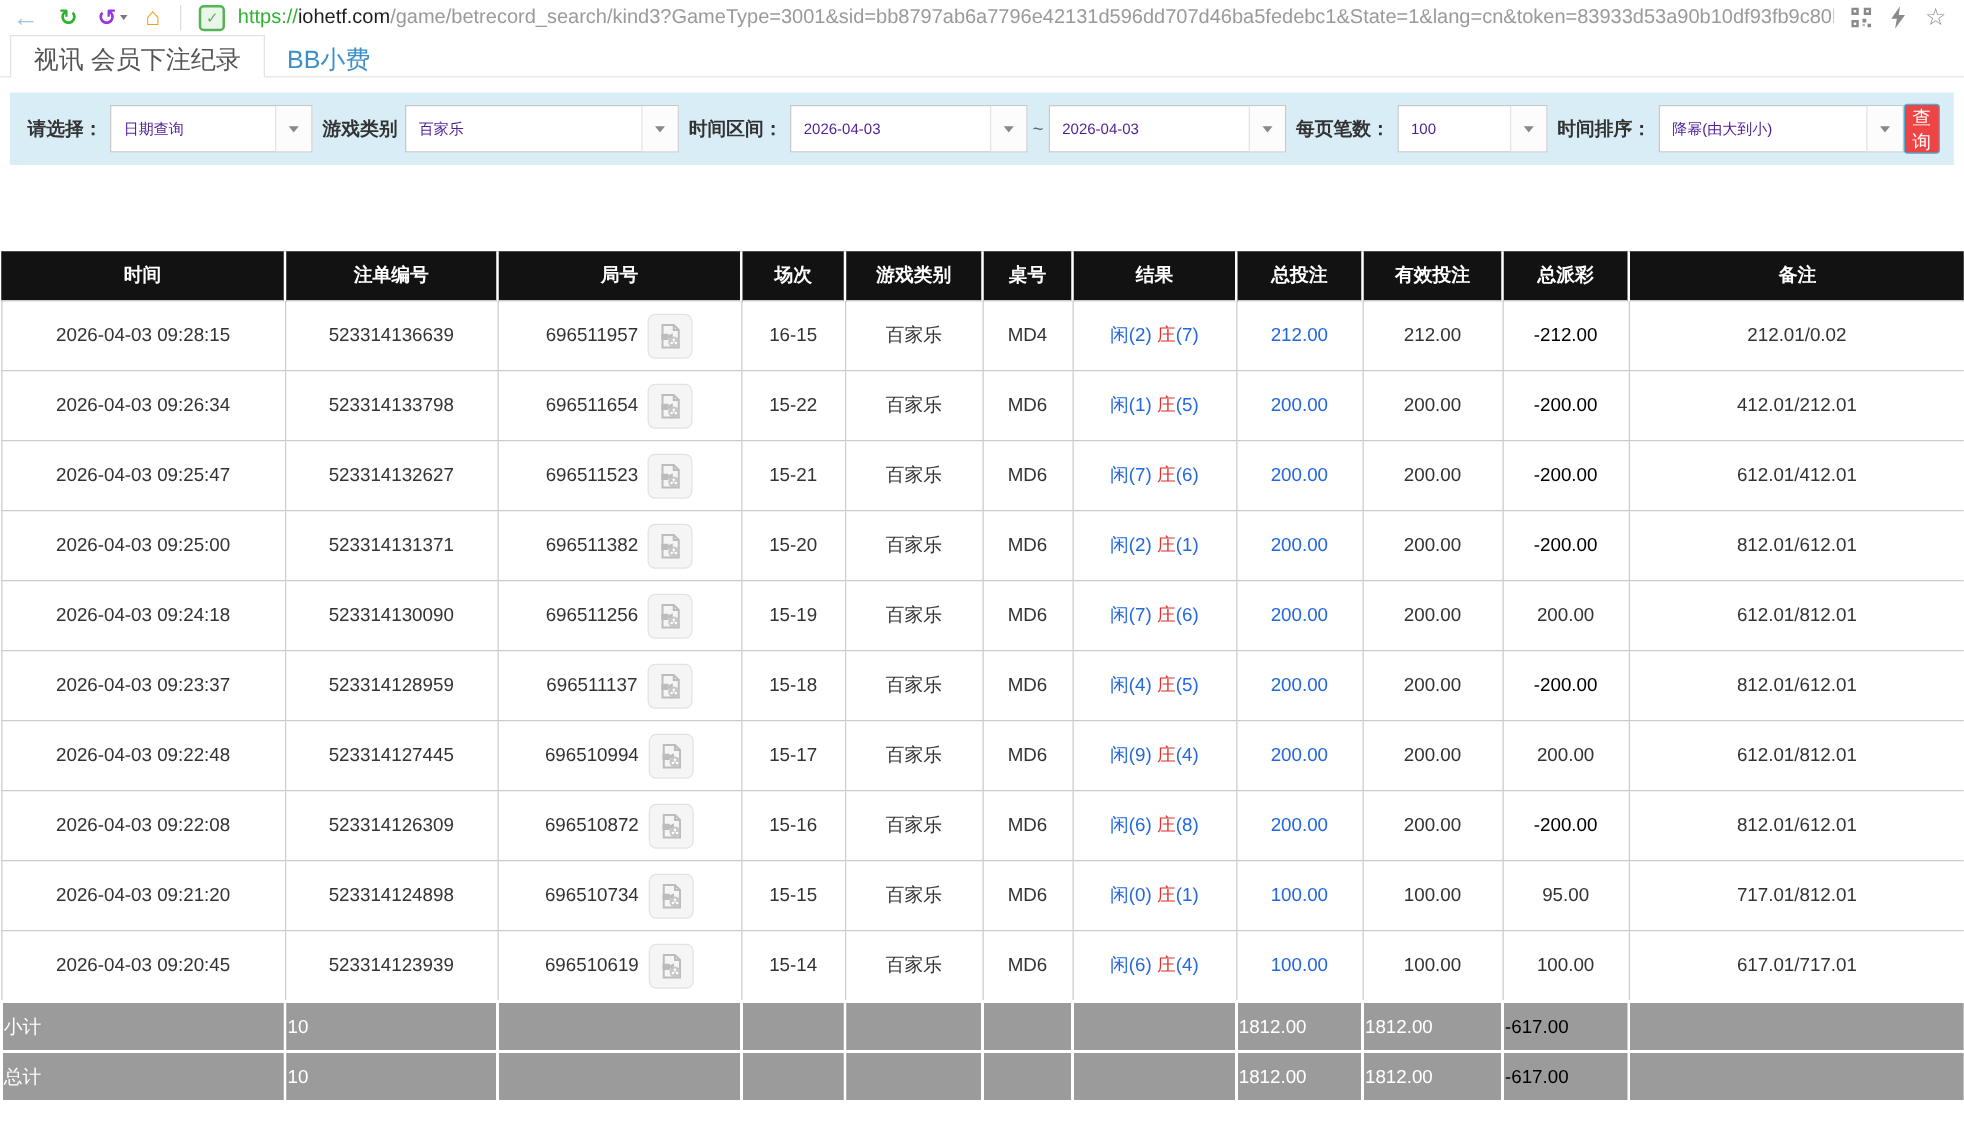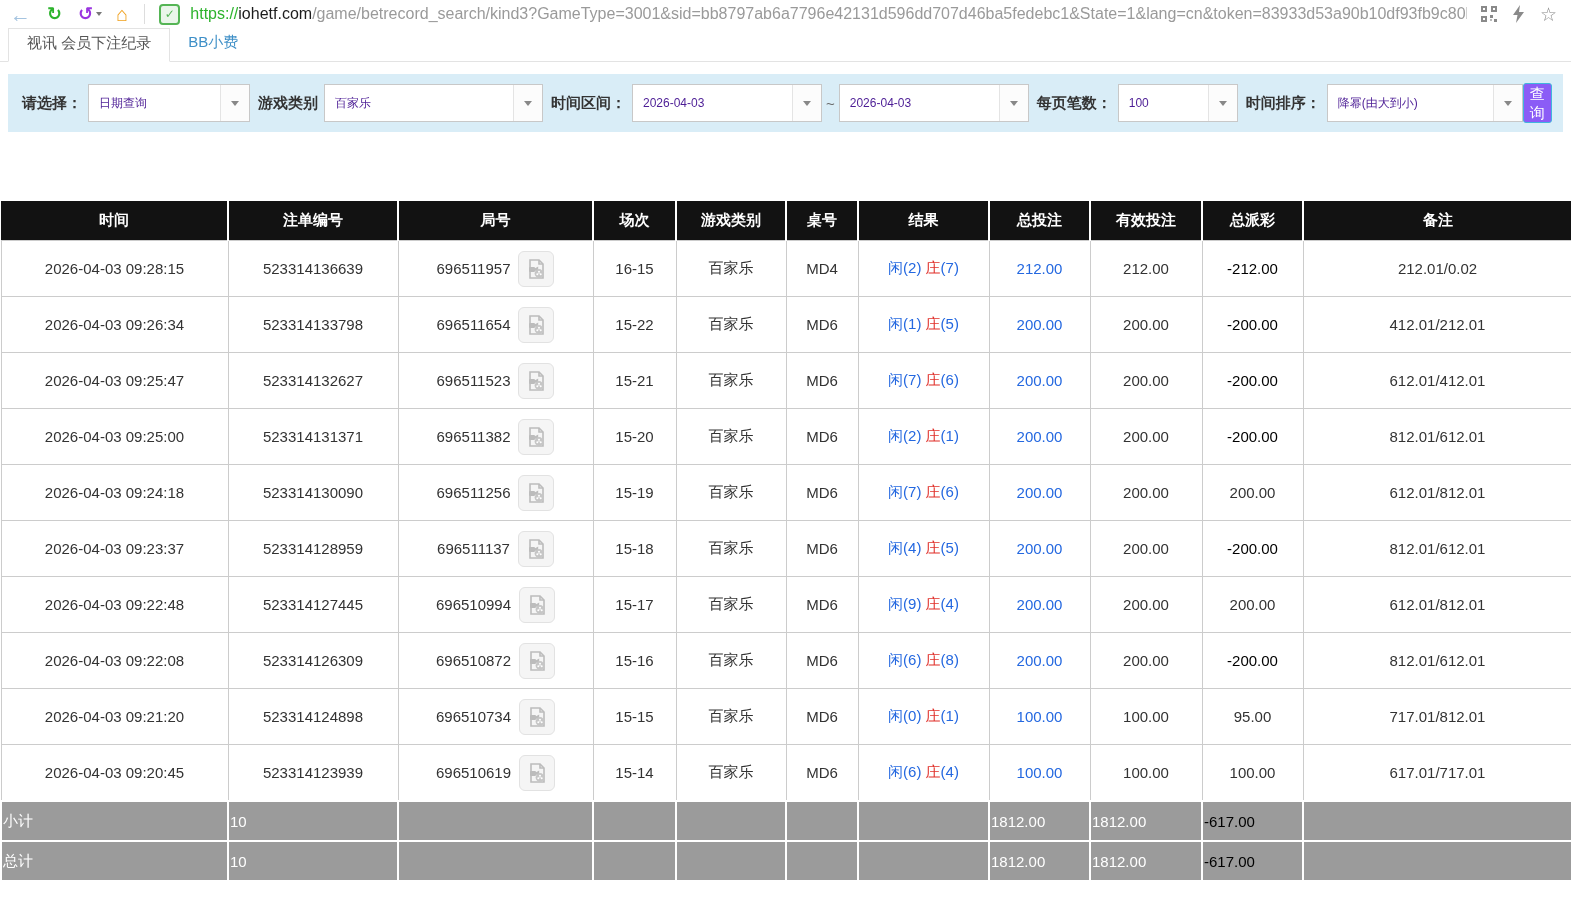--- a/index.html
+++ b/index.html
@@ -20,36 +20,36 @@
   .shield{width:17px;height:17px;border:2px solid #55b555;border-radius:4px;background:#eaf6ea;color:#55b555;
           font-size:12px;font-weight:bold;display:flex;align-items:center;justify-content:center;margin-right:10px;flex:0 0 auto;}
   .url{font-size:16px;white-space:nowrap;overflow:hidden;flex:1;}
   .url .scheme{color:#2db32d;}
   .url .host{color:#1c1c1c;}
   .url .path{color:#9a9a9a;}
   .tool-right{display:flex;align-items:center;gap:15px;padding:0 14px;color:#8a8a8a;}
   .ic-star{font-size:19px;color:#8a8a8a;line-height:1;}
 
   
-  .tabs{height:33px;border-bottom:1px solid #e3e3e3;display:flex;padding-left:8px;font-size:15px;background:#fff;}
+  .tabs{height:33px;border-bottom:1px solid #e3e3e3;display:flex;padding-left:8px;font-size:20px;background:#fff;align-items:flex-end;}
   .tab{padding:5px 18px 0;white-space:nowrap;}
   .tab.active{border:1px solid #e3e3e3;border-bottom:1px solid #fff;color:#555;background:#fff;margin-bottom:-1px;}
   .tab.inactive{color:#3e8fc7;cursor:pointer;}
 
   
   .filterbar{margin:12px 8px 0;background:#d9edf7;height:58px;display:flex;align-items:center;padding:0 12px;font-size:15px;color:#333;}
   .flabel{font-weight:bold;margin:0 6px 0 8px;white-space:nowrap;}
   .flabel.first{margin-left:2px;}
   .selectbox{background:#fff;border:1px solid #c8c8c8;height:36px;display:flex;align-items:stretch;flex:0 0 auto;cursor:pointer;}
   .selectbox .txt{padding:0 10px;display:flex;align-items:center;color:#4c1d95;font-size:12px;flex:1;white-space:nowrap;overflow:hidden;}
   .selectbox .cbx{width:28px;border-left:1px solid #e4e4e4;background:#fcfcfc;display:flex;align-items:center;justify-content:center;}
   .caret{width:0;height:0;border-left:4px solid transparent;border-right:4px solid transparent;border-top:5px solid #888;}
   .w1{width:160px}.w2{width:217px}.w3{width:188px}.w4{width:188px}.w5{width:118px}.w6{width:194px}
   .tilde{color:#666;margin:0 4px;}
-  .search-btn{margin-left:auto;width:58px;height:40px;background:#8b5cf6;border:1px solid #41b5dd;border-radius:3px;
+  .search-btn{margin-left:auto;width:58px;height:40px;background:#ef4444;border:1px solid #41b5dd;border-radius:3px;
               color:#fff;font-size:15px;font-family:inherit;cursor:pointer;}
 
   
   .greenbar{margin:10px 8px 0;height:50px;background:#dff0d8;border:1px solid #d6e9c6;border-radius:3px;
             display:flex;align-items:center;justify-content:space-between;padding:0 14px;font-size:15px;overflow:hidden;}
   .gleft{color:#5f6f5f;white-space:nowrap;}
   .gright{color:#ff1a1a;white-space:nowrap;margin-right:-4px;}
 
   
   table.bet{margin-top:69px;width:1571px;border-collapse:collapse;table-layout:fixed;font-size:15px;}

